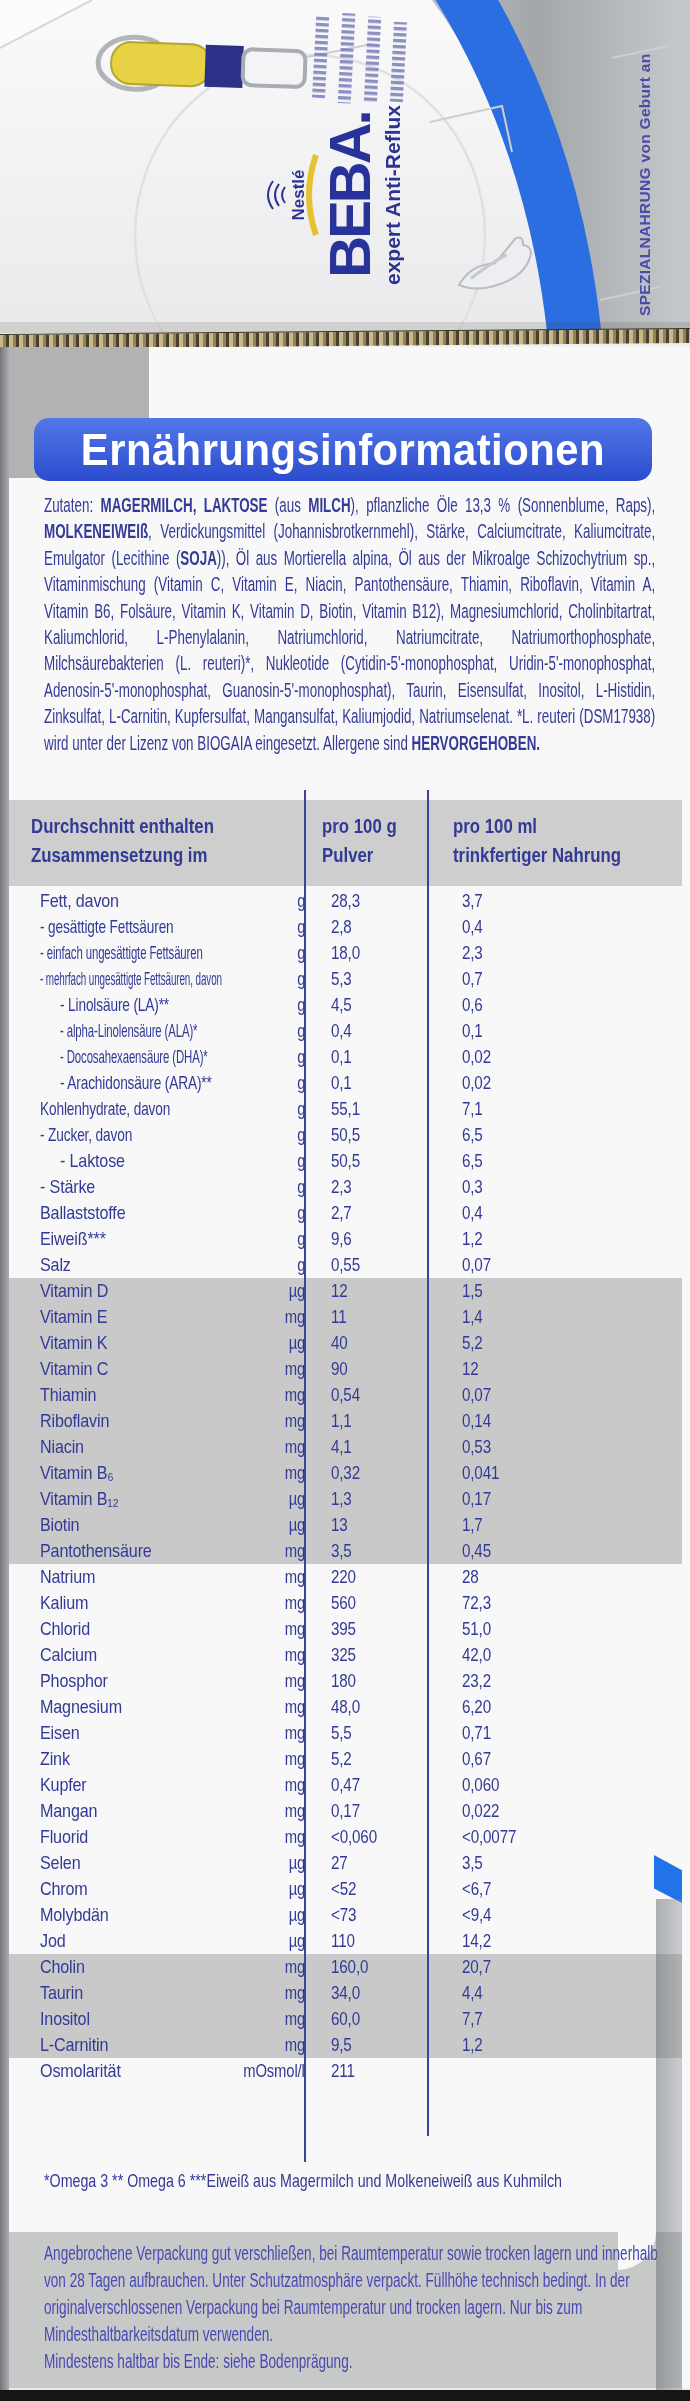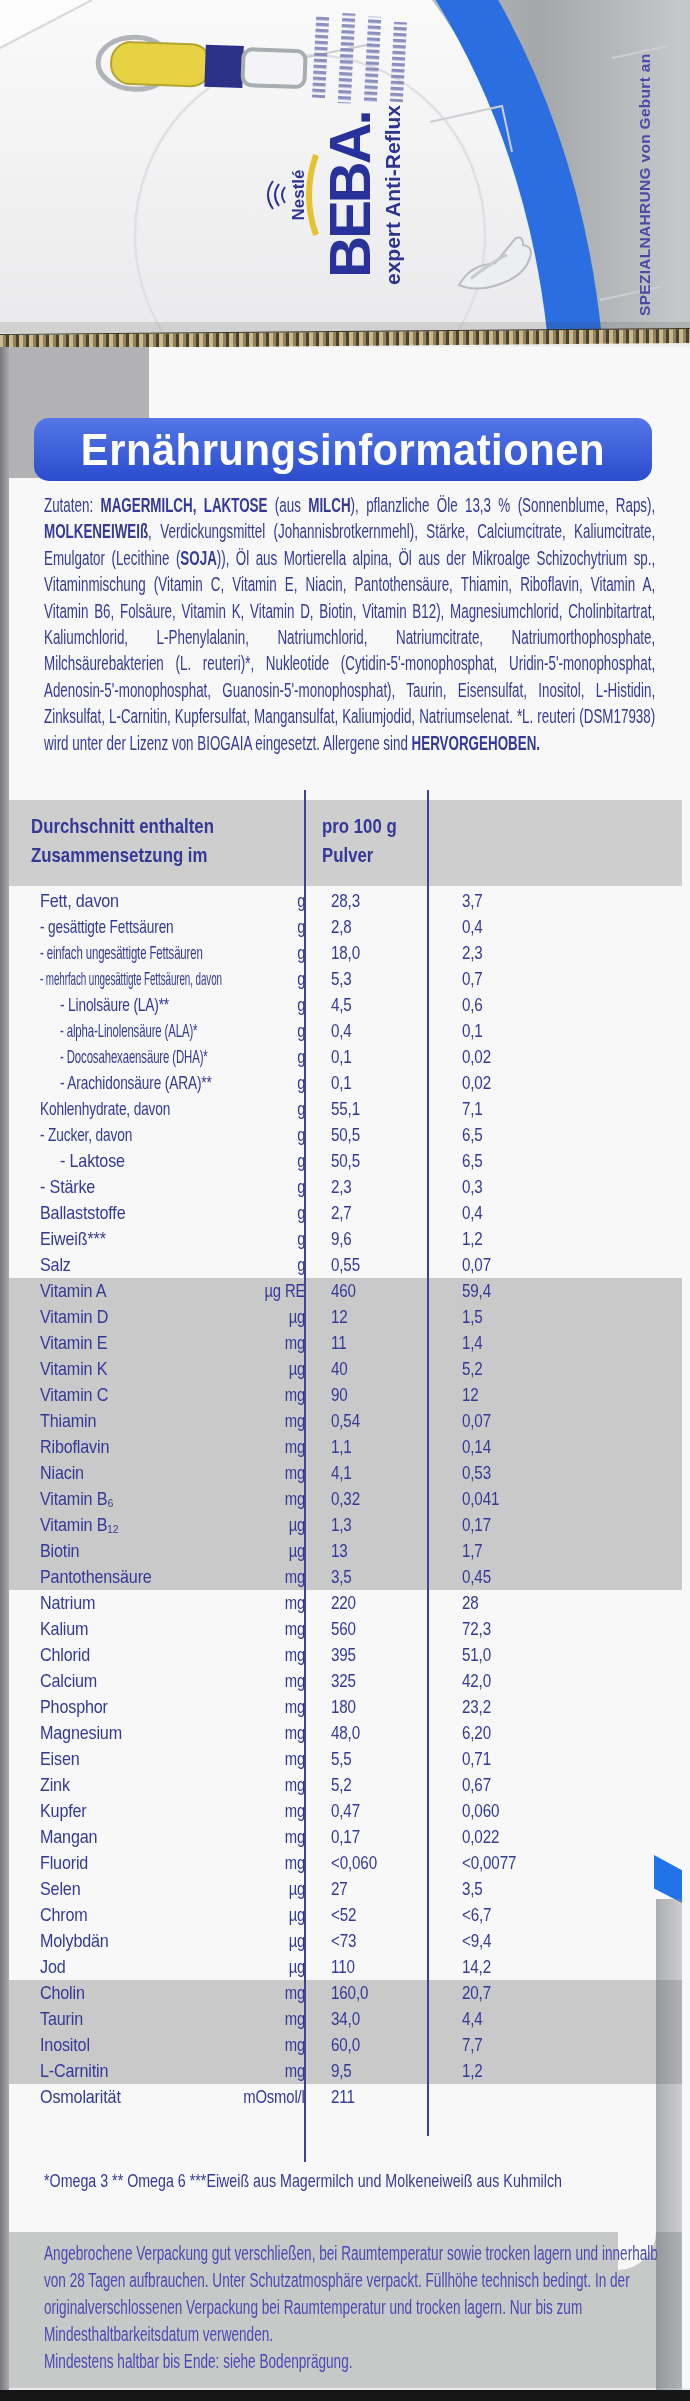--- a/index.html
+++ b/index.html
@@ -150,20 +150,24 @@
 
     <div class="thead-band">
       <div class="hcell hc1">
         <div><span class="cond80">Durchschnitt enthalten</span></div>
         <div><span class="cond80">Zusammensetzung im</span></div>
       </div>
       <div class="hcell hc2">
         <div><span class="cond80">pro 100 g</span></div>
         <div><span class="cond80">Pulver</span></div>
       </div>
+      <div class="hcell hc3">
+        <div><span class="cond80">pro 100 ml</span></div>
+        <div><span class="cond80">trinkfertiger Nahrung</span></div>
+      </div>
     </div>
 
     <div class="divider div1"></div>
     <div class="divider div2"></div>
 
     <div class="t-rows">
         <div class="t-row ind0">
           <div class="c-label"><span class="sq" style="transform: scaleX(0.85);">Fett, davon</span></div>
           <div class="c-unit"><span class="sq" style="transform: scaleX(0.78);">g</span></div>
           <div class="c-v1"><span class="sq" style="transform: scaleX(0.8);">28,3</span></div>
@@ -245,26 +249,20 @@
           <div class="c-label"><span class="sq" style="transform: scaleX(0.85);">Eiweiß***</span></div>
           <div class="c-unit"><span class="sq" style="transform: scaleX(0.78);">g</span></div>
           <div class="c-v1"><span class="sq" style="transform: scaleX(0.8);">9,6</span></div>
           <div class="c-v2"><span class="sq" style="transform: scaleX(0.8);">1,2</span></div>
         </div>
         <div class="t-row ind0">
           <div class="c-label"><span class="sq" style="transform: scaleX(0.85);">Salz</span></div>
           <div class="c-unit"><span class="sq" style="transform: scaleX(0.78);">g</span></div>
           <div class="c-v1"><span class="sq" style="transform: scaleX(0.8);">0,55</span></div>
           <div class="c-v2"><span class="sq" style="transform: scaleX(0.8);">0,07</span></div>
-        </div>
-        <div class="t-row ind0 band">
-          <div class="c-label"><span class="sq" style="transform: scaleX(0.85);">Vitamin A</span></div>
-          <div class="c-unit"><span class="sq" style="transform: scaleX(0.78);">µg RE</span></div>
-          <div class="c-v1"><span class="sq" style="transform: scaleX(0.8);">460</span></div>
-          <div class="c-v2"><span class="sq" style="transform: scaleX(0.8);">59,4</span></div>
         </div>
         <div class="t-row ind0 band">
           <div class="c-label"><span class="sq" style="transform: scaleX(0.85);">Vitamin D</span></div>
           <div class="c-unit"><span class="sq" style="transform: scaleX(0.78);">µg</span></div>
           <div class="c-v1"><span class="sq" style="transform: scaleX(0.8);">12</span></div>
           <div class="c-v2"><span class="sq" style="transform: scaleX(0.8);">1,5</span></div>
         </div>
         <div class="t-row ind0 band">
           <div class="c-label"><span class="sq" style="transform: scaleX(0.85);">Vitamin E</span></div>
           <div class="c-unit"><span class="sq" style="transform: scaleX(0.78);">mg</span></div>

